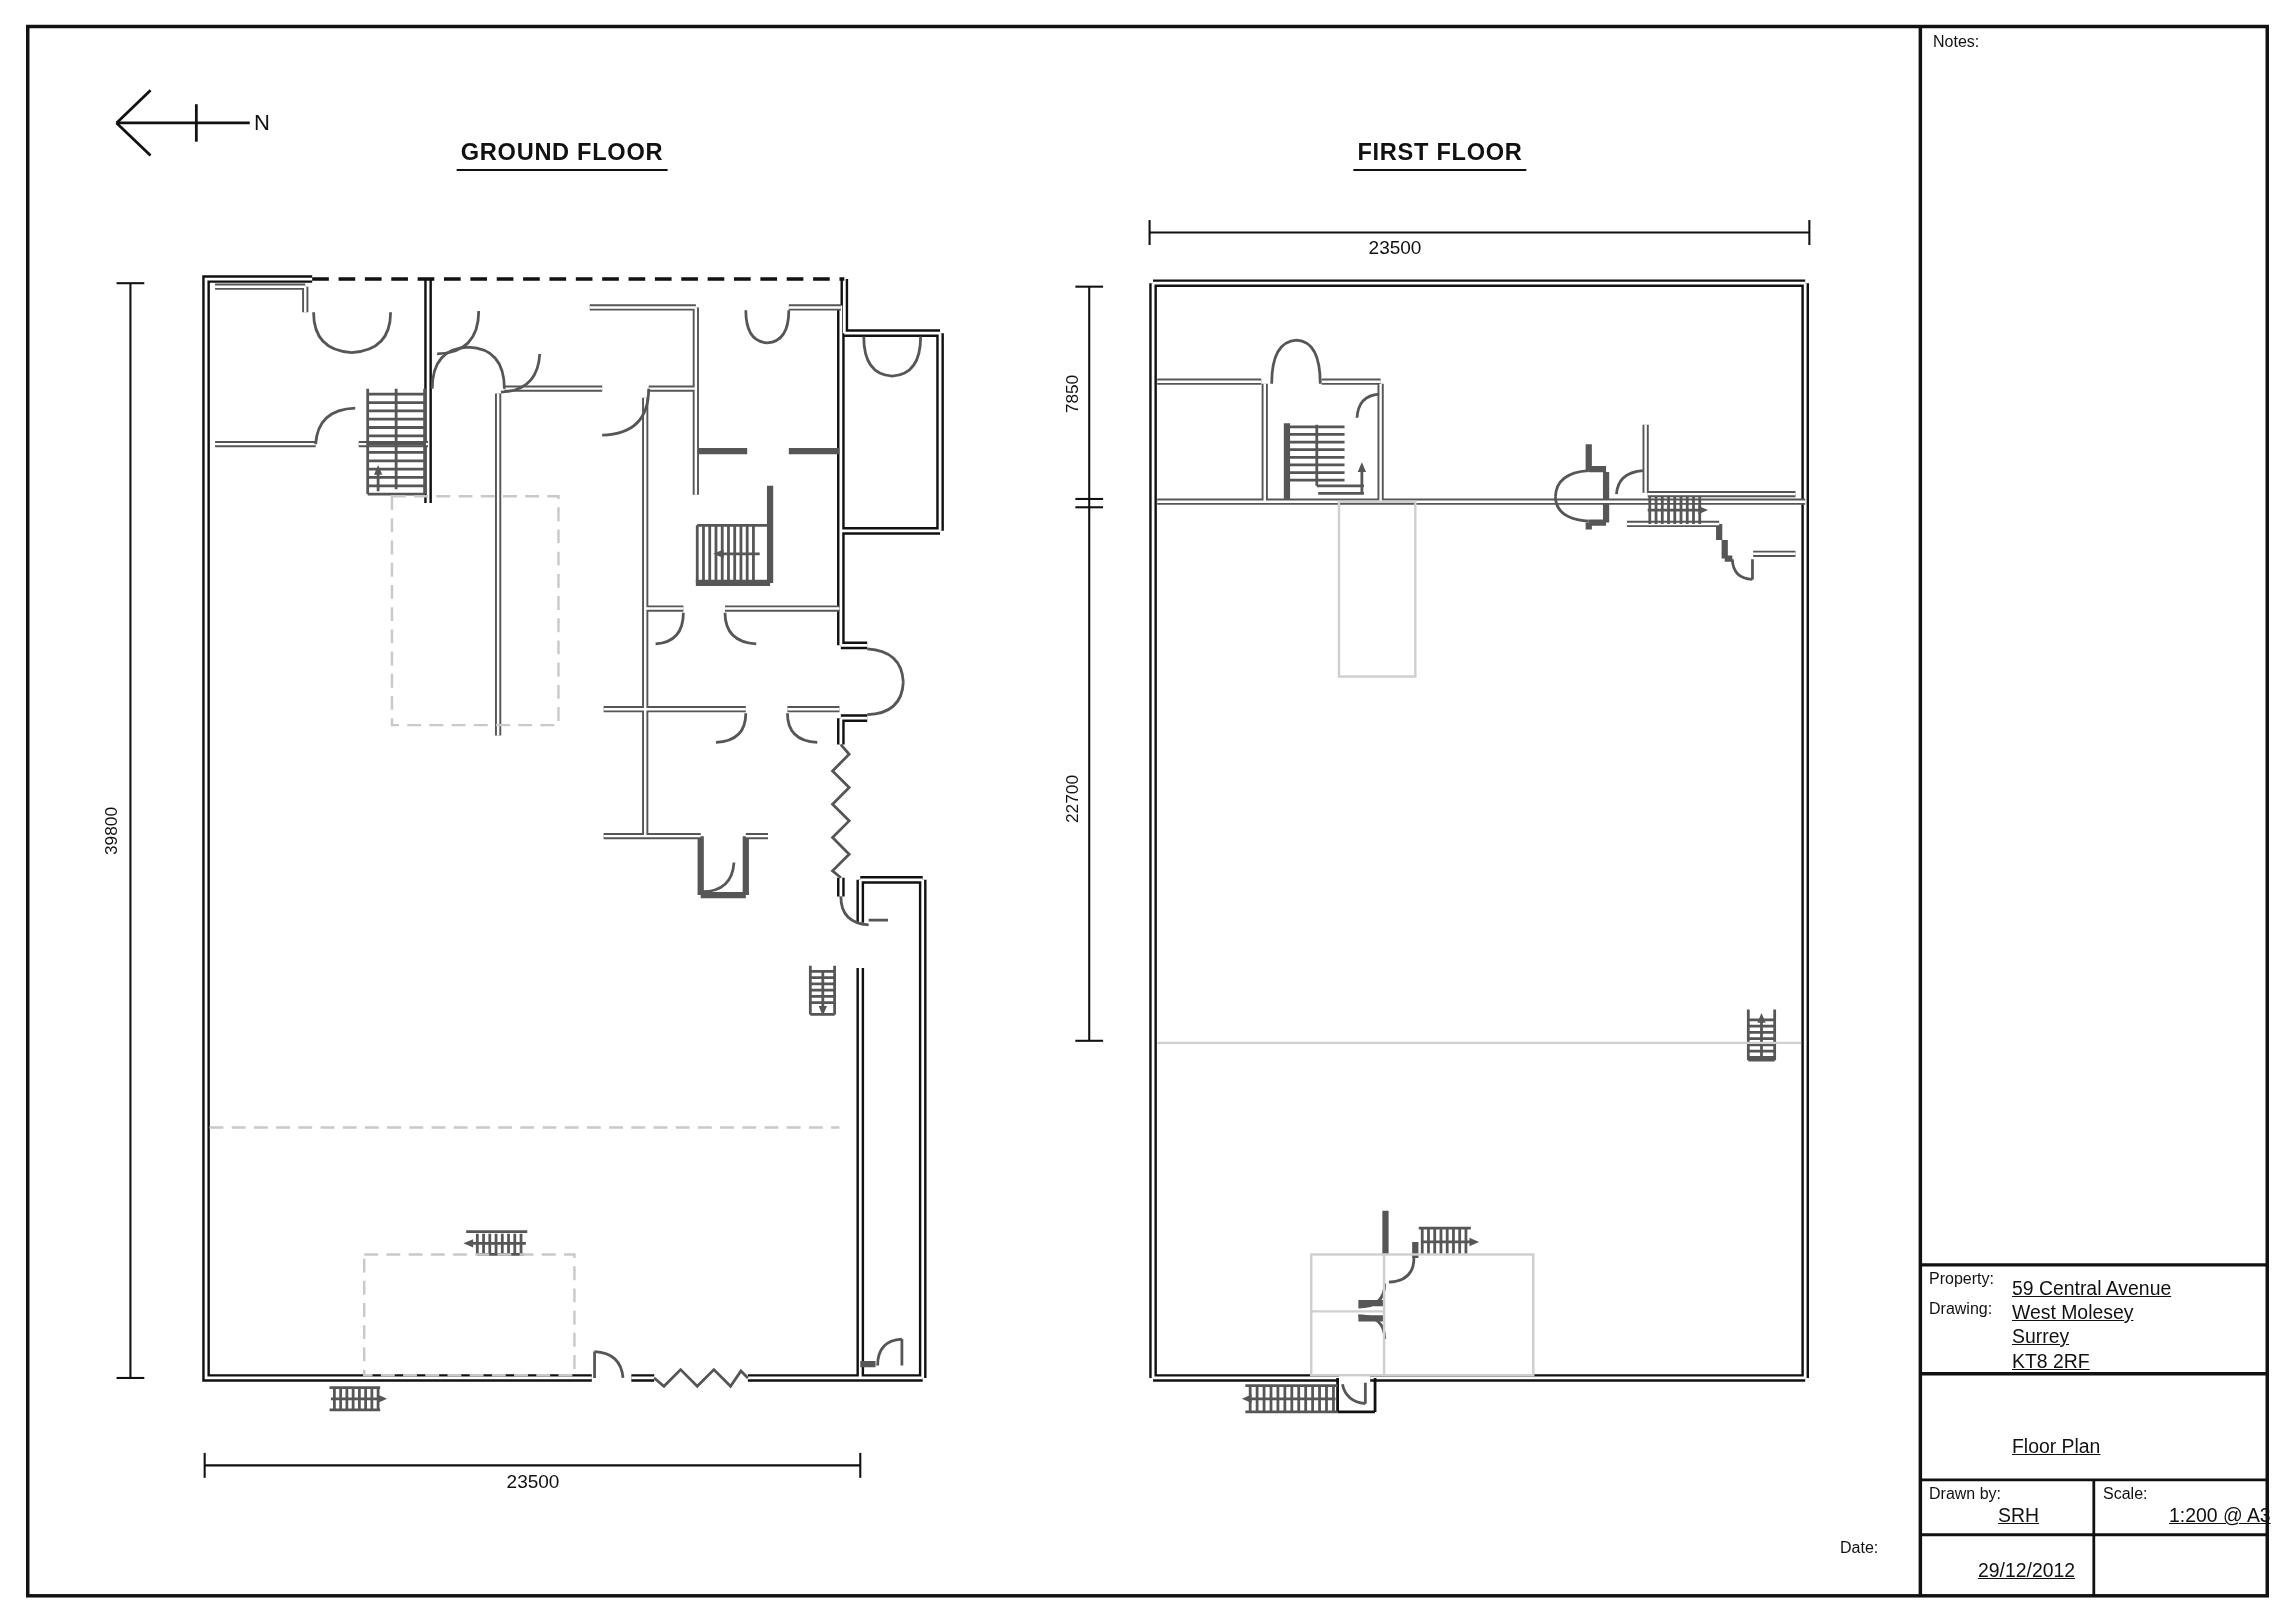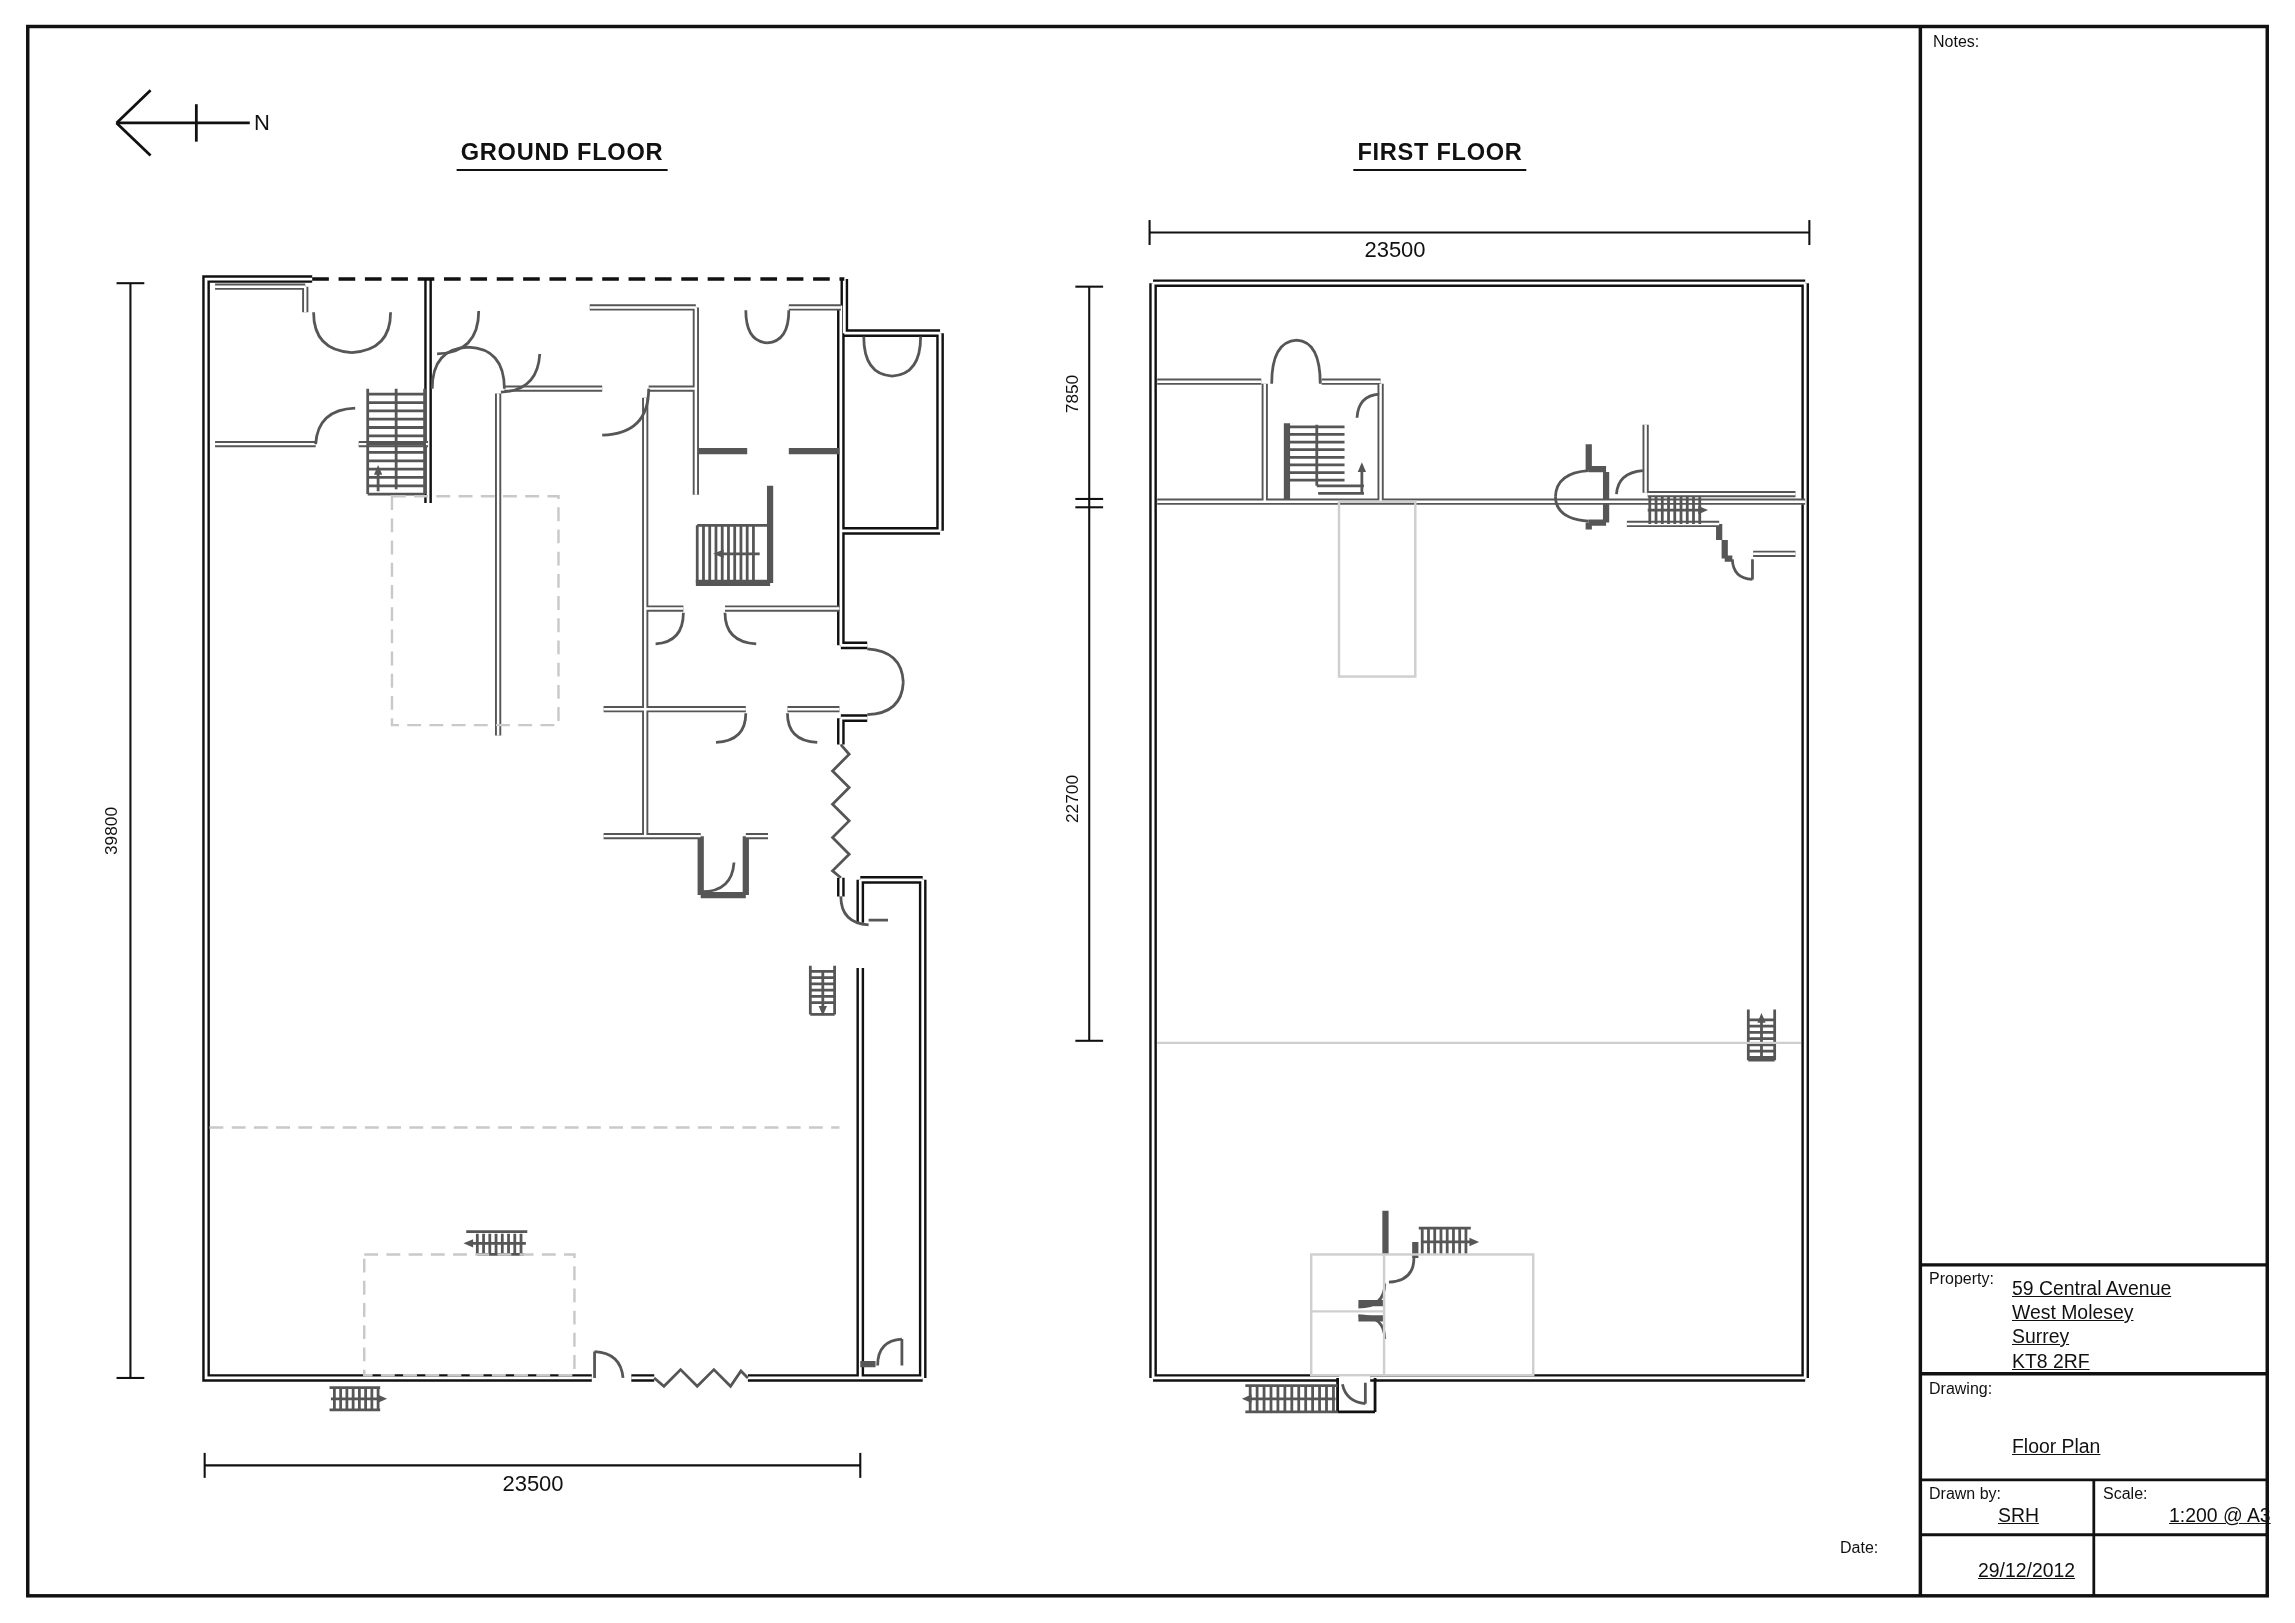--- a/index.html
+++ b/index.html
@@ -2,21 +2,21 @@
 <html style="font-size:11px"><head>
 <meta charset="utf-8">
 <style>
   html,body{margin:0;padding:0;background:#fff;}
   #page{position:relative;width:2295px;height:1623px;background:#fff;overflow:hidden;
         font-family:"Liberation Sans",sans-serif;color:#111;}
   svg{position:absolute;left:0;top:0;}
   .t{position:absolute;white-space:nowrap;color:#111;}
   .plan-title{font-size:23.6px;font-weight:700;letter-spacing:0.7px;border-bottom:2.8px solid #111;
               padding:0 4.2px 2.8px 4.2px;transform:translateX(-50%);}
-  .dim{font-size:22px;transform:translateX(-50%);}
+  .dim{font-size:19px;transform:translateX(-50%);}
   .dim-rot{font-size:17.3px;transform:translate(-50%,-50%) rotate(-90deg);}
   .tb-label{font-size:16px;}
   .tb-value{font-size:19.4px;text-decoration:underline;}
   .north-n{font-size:22px;font-weight:400;}
 </style>
 </head>
 <body>
 
 <div id="page">
 
@@ -271,21 +271,21 @@
 <div class="t dim-rot" style="left:1072px;top:799px;">22700</div>
 
 <div class="t tb-label" style="left:1933px;top:33px;">Notes:</div>
 
 <div class="t tb-label" style="left:1929px;top:1270px;">Property:</div>
 <div class="t tb-value" style="left:2012px;top:1277px;">59 Central Avenue</div>
 <div class="t tb-value" style="left:2012px;top:1301px;">West Molesey</div>
 <div class="t tb-value" style="left:2012px;top:1325px;">Surrey</div>
 <div class="t tb-value" style="left:2012px;top:1350px;">KT8 2RF</div>
 
-<div class="t tb-label" style="left:1929px;top:1380px;">Drawing:</div>
+<div class="t tb-label" style="left:1929px;top:1300px;">Drawing:</div>
 <div class="t tb-value" style="left:2012px;top:1399px;margin-top:36px;">Floor Plan</div>
 
 <div class="t tb-label" style="left:1929px;top:1485px;">Drawn by:</div>
 <div class="t tb-value" style="left:1998px;top:1504px;">SRH</div>
 <div class="t tb-label" style="left:2103px;top:1485px;">Scale:</div>
 <div class="t tb-value" style="left:2169px;top:1504px;">1:200 @ A3</div>
 
 <div class="t tb-label" style="left:1840px;top:1539px;">Date:</div>
 <div class="t tb-value" style="left:1978px;top:1559px;">29/12/2012</div>
 

